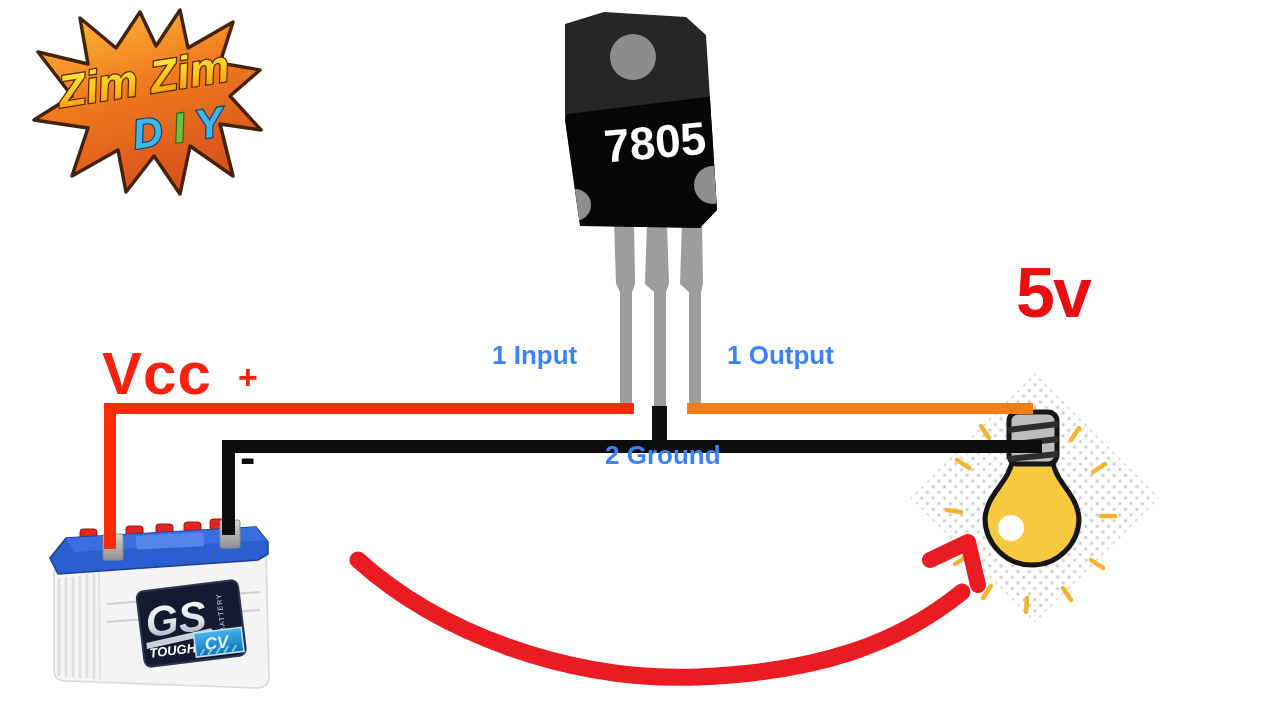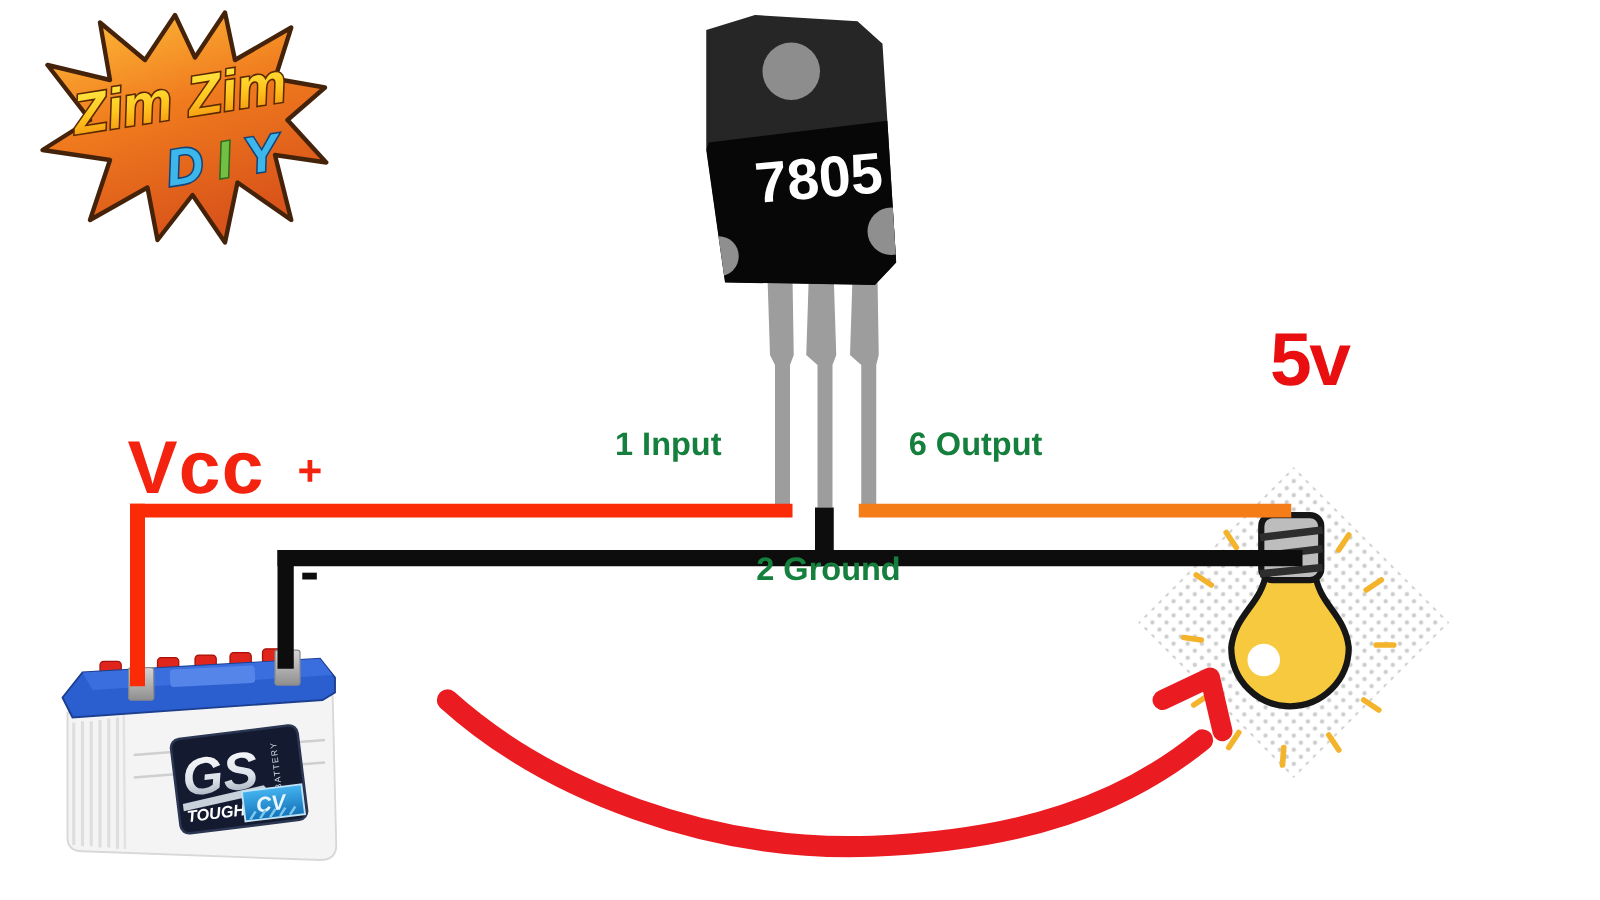--- a/index.html
+++ b/index.html
@@ -5,26 +5,26 @@
   html,body{margin:0;padding:0;}
   .stage{
     position:relative; width:1280px; height:720px; background:#ffffff;
     overflow:hidden; font-family:"Liberation Sans", sans-serif;
   }
   .abs{position:absolute;}
   .wire{position:absolute;}
   .wire-pos{background:var(--wire-positive);}
   .wire-out{background:var(--wire-output);}
   .wire-gnd{background:var(--wire-ground);}
-  .lbl{position:absolute; font-weight:bold; color:#15803d; white-space:nowrap; line-height:1;}
+  .lbl{position:absolute; font-weight:bold; color:#3b82f6; white-space:nowrap; line-height:1;}
   .lbl-pin{font-size:26px;}
   .lbl-vcc{font-size:60px; color:var(--vcc-text); letter-spacing:1px;}
   .lbl-plus{font-size:34px; color:var(--vcc-text);}
   .lbl-minus{font-size:46px; color:#0d0d0d;}
-  .lbl-5v{font-size:60px; color:var(--voltage-text); letter-spacing:-2px;}
+  .lbl-5v{font-size:70px; color:var(--voltage-text); letter-spacing:-2px;}
   svg text{font-family:"Liberation Sans", sans-serif;}
   .arrow-stroke{stroke:var(--annotation-arrow); fill:none; stroke-linecap:round;}
 </style>
 </head>
 <body>
 
 <div class="stage">
 
   <svg class="abs" style="left:28px; top:8px;" width="238" height="192" viewBox="0 0 238 192">
     <defs>
@@ -181,17 +181,17 @@
 
   <svg class="abs" style="left:338px; top:532px;" width="660" height="185" viewBox="0 0 660 185">
     <path class="arrow-stroke" stroke-width="17" d="M20,28 C100,100 230,150 360,145 C480,140 560,112 624,60"></path>
     <path class="arrow-stroke" stroke-width="16" stroke-linejoin="round" d="M592,28 L630,10 L640,53"></path>
   </svg>
 
   <div class="lbl lbl-vcc" style="left:102px; top:344px;">Vcc</div>
   <div class="lbl lbl-plus" style="left:238px; top:360px;">+</div>
   <div class="lbl lbl-minus" style="left:240px; top:434px;">-</div>
   <div class="lbl lbl-pin" style="left:492px; top:342px;">1 Input</div>
-  <div class="lbl lbl-pin" style="left:727px; top:342px;">6 Output</div>
+  <div class="lbl lbl-pin" style="left:727px; top:342px;">1 Output</div>
   <div class="lbl lbl-pin" style="left:605px; top:442px;">2 Ground</div>
   <div class="lbl lbl-5v" style="left:1016px; top:258px;">5v</div>
 
 </div>
 
 </body></html>

